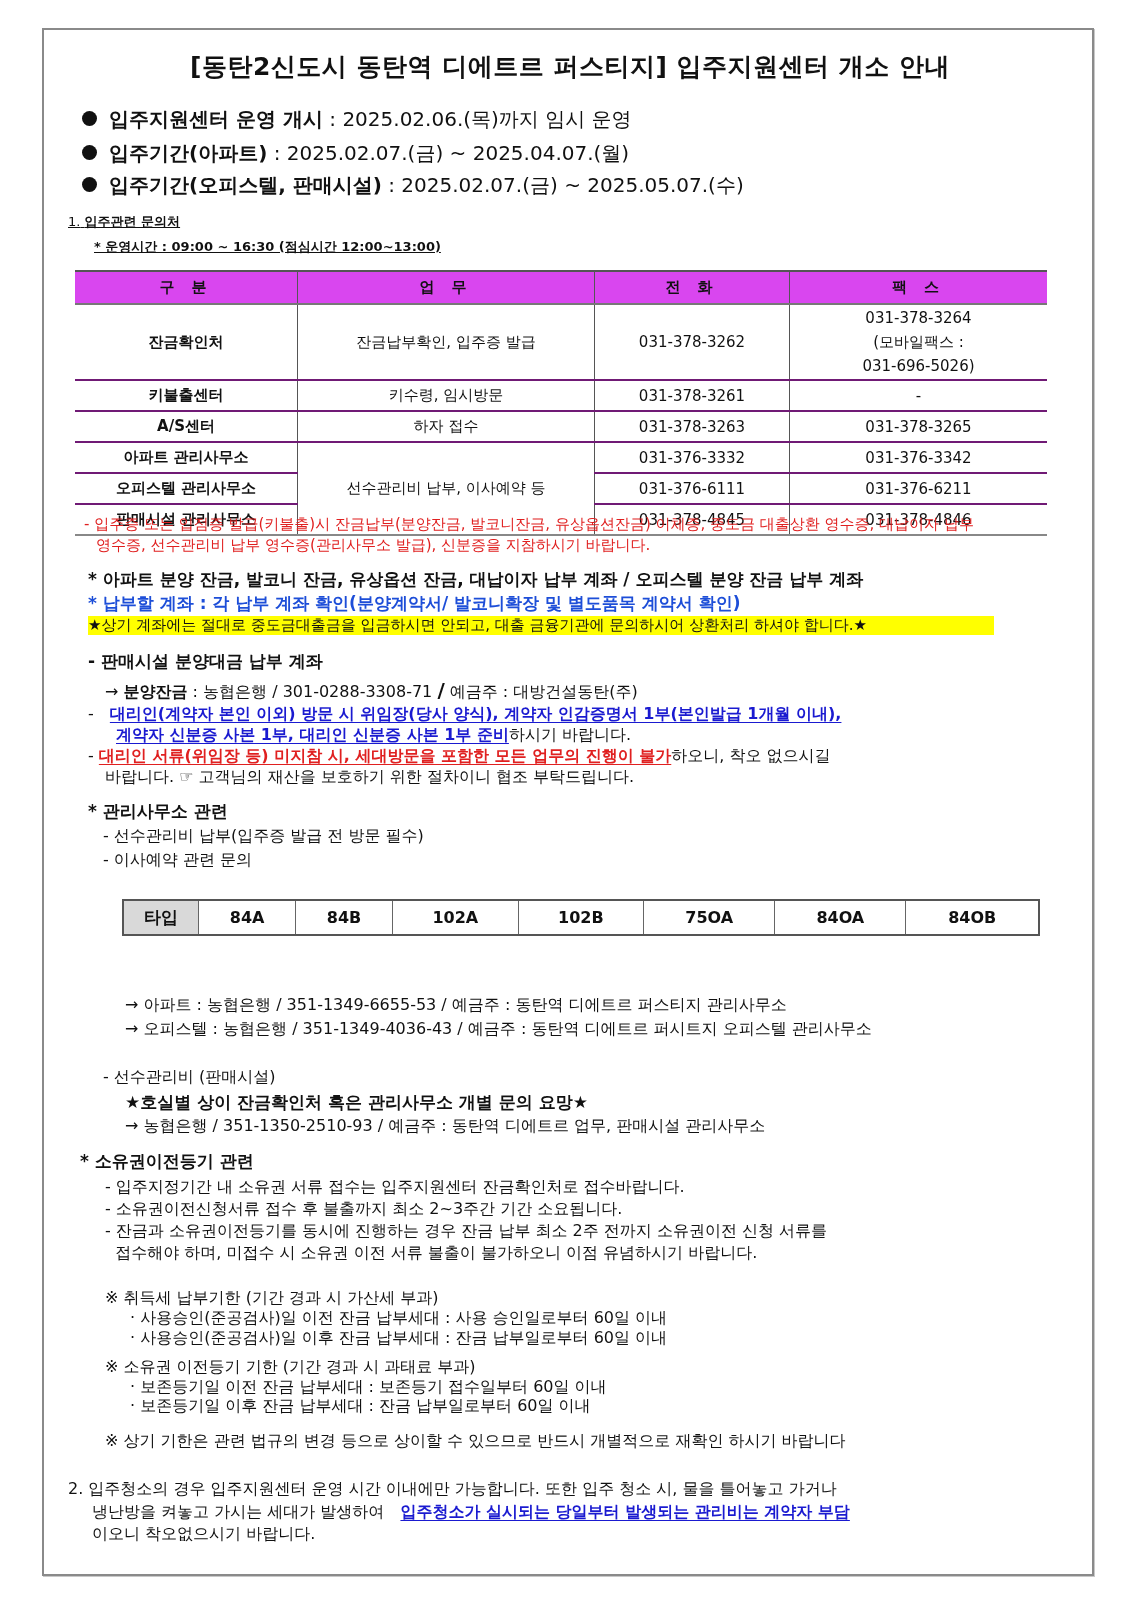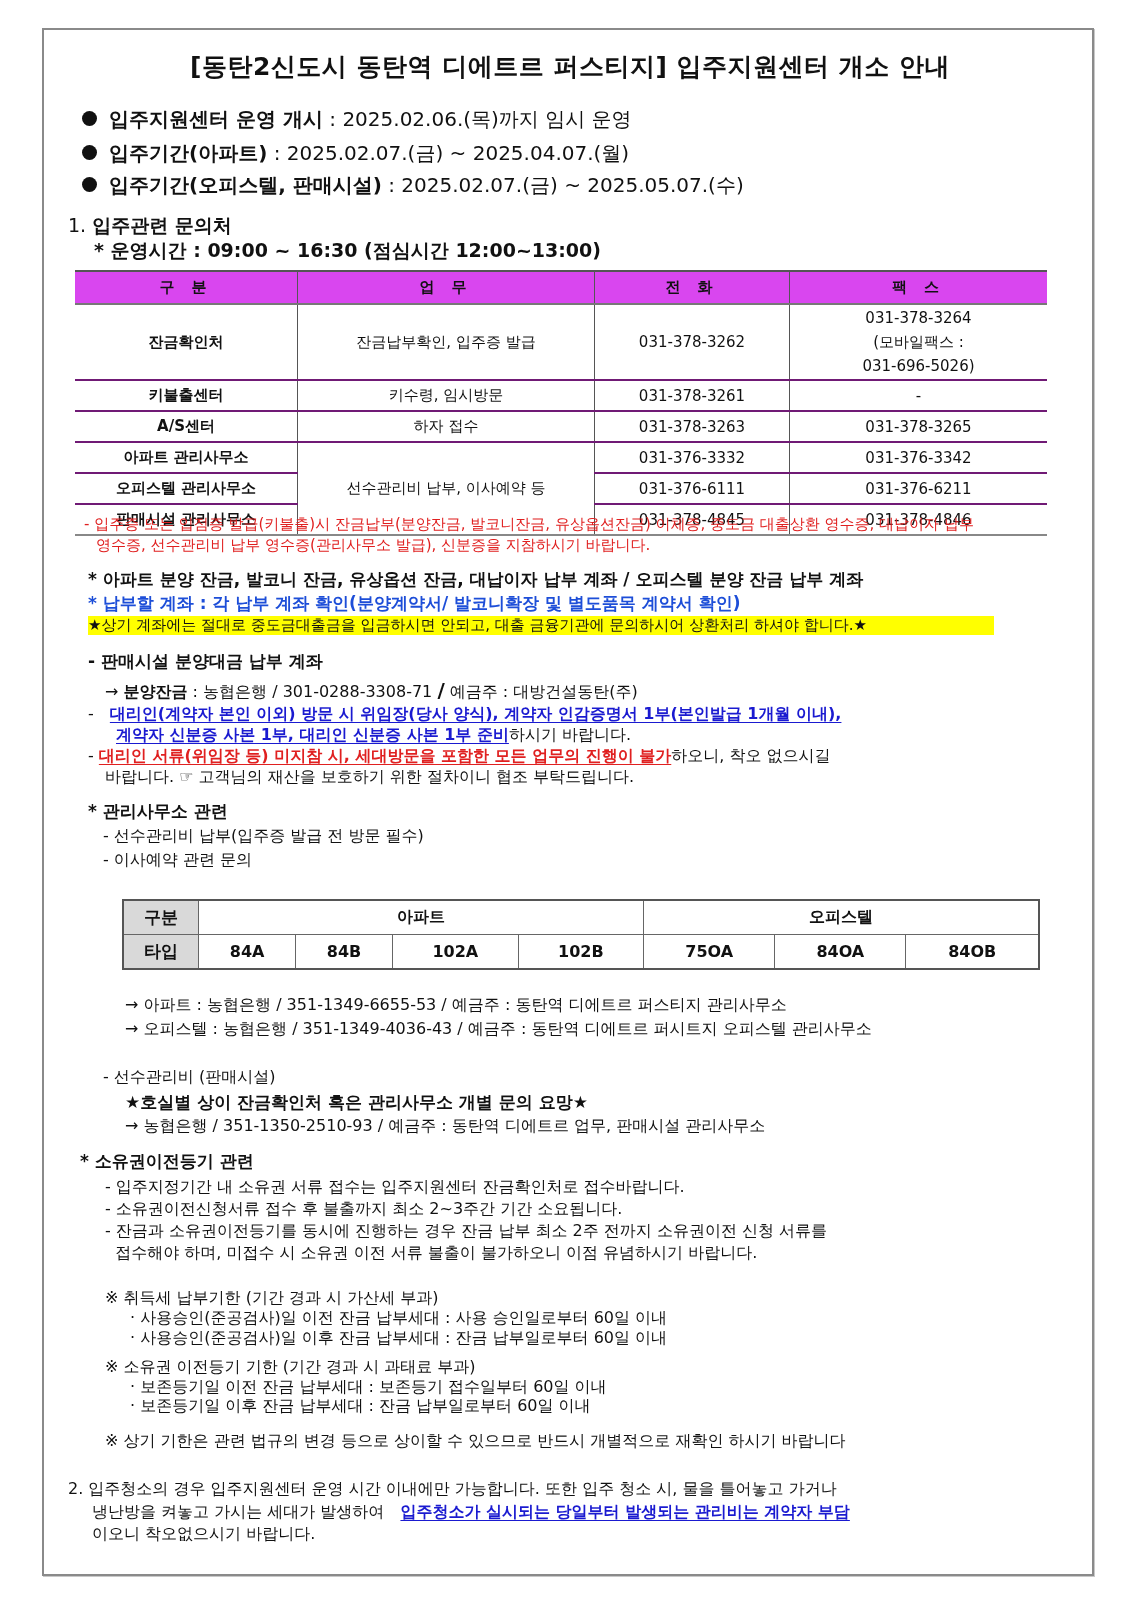--- a/index.html
+++ b/index.html
@@ -3,21 +3,21 @@
 <meta charset="utf-8">
 <style>
   html, body { margin: 0; padding: 0; background: #ffffff; }
   body { width: 1140px; height: 1612px; position: relative; font-family: "DejaVu Sans", "Liberation Sans", sans-serif; color: #111; overflow: hidden; }
   .frame { position: absolute; left: 42px; top: 28px; width: 1052px; height: 1548px; border: 2px solid #8a8a8a; box-shadow: 1px 1px 0 #c8c8c8; box-sizing: border-box; }
   .abs { position: absolute; white-space: nowrap; }
   .title { top: 50px; left: 0; width: 1140px; text-align: center; font-size: 25px; font-weight: bold; letter-spacing: 0.5px; }
   .bullet-row { left: 82px; font-size: 20px; }
   .bullet-row .dot { display: inline-block; width: 15px; height: 15px; border-radius: 50%; background: #111; margin-right: 12px; vertical-align: middle; position: relative; top: -2px; }
   .bullet-row b { font-weight: bold; }
-  .sec { font-size: 19px; }
+  .sec { font-size: 13px; text-decoration: underline; }
   .b { font-weight: bold; }
   table { border-collapse: collapse; }
   .t1 { position: absolute; left: 75px; top: 270px; width: 972px; font-size: 15px; }
   .t1 th { background: #d946ef; font-weight: bold; height: 29px; border-top: 2px solid #555; border-bottom: 2px solid #777; letter-spacing: 6px; }
   .t1 td { text-align: center; height: 27px; border-bottom: 2px solid #701a75; }
   .t1 th + th, .t1 td.vl { border-left: 1px solid #555; }
   .t1 td.name { font-weight: bold; }
   .t1 tr.last td { border-bottom: 2px solid #888; }
   .red { color: #e02020; }
   .blue { color: #1d4ed8; }
@@ -126,25 +126,20 @@
   <span>- </span><span class="ul-red">대리인 서류(위임장 등) 미지참 시, 세대방문을 포함한 모든 업무의 진행이 불가</span><span>하오니, 착오 없으시길</span>
 </div>
 <div class="abs fs16" style="left:105px; top:767px;">바랍니다. ☞ 고객님의 재산을 보호하기 위한 절차이니 협조 부탁드립니다.</div>
 
 <div class="abs fs17 b" style="left:88px; top:800px;">* 관리사무소 관련</div>
 <div class="abs fs16" style="left:103px; top:826px;">- 선수관리비 납부(입주증 발급 전 방문 필수)</div>
 <div class="abs fs16" style="left:103px; top:850px;">- 이사예약 관련 문의</div>
 
 <table class="t2">
   <tbody>
-      <tr>
-    <td class="hd">구분</td>
-    <td colspan="4" class="bold">아파트</td>
-    <td colspan="3" class="bold">오피스텔</td>
-  </tr>
   <tr>
     <td class="hd">타입</td>
     <td class="bold">84A</td>
     <td class="bold">84B</td>
     <td class="bold">102A</td>
     <td class="bold">102B</td>
     <td class="bold">75OA</td>
     <td class="bold">84OA</td>
     <td class="bold">84OB</td>
   </tr>

